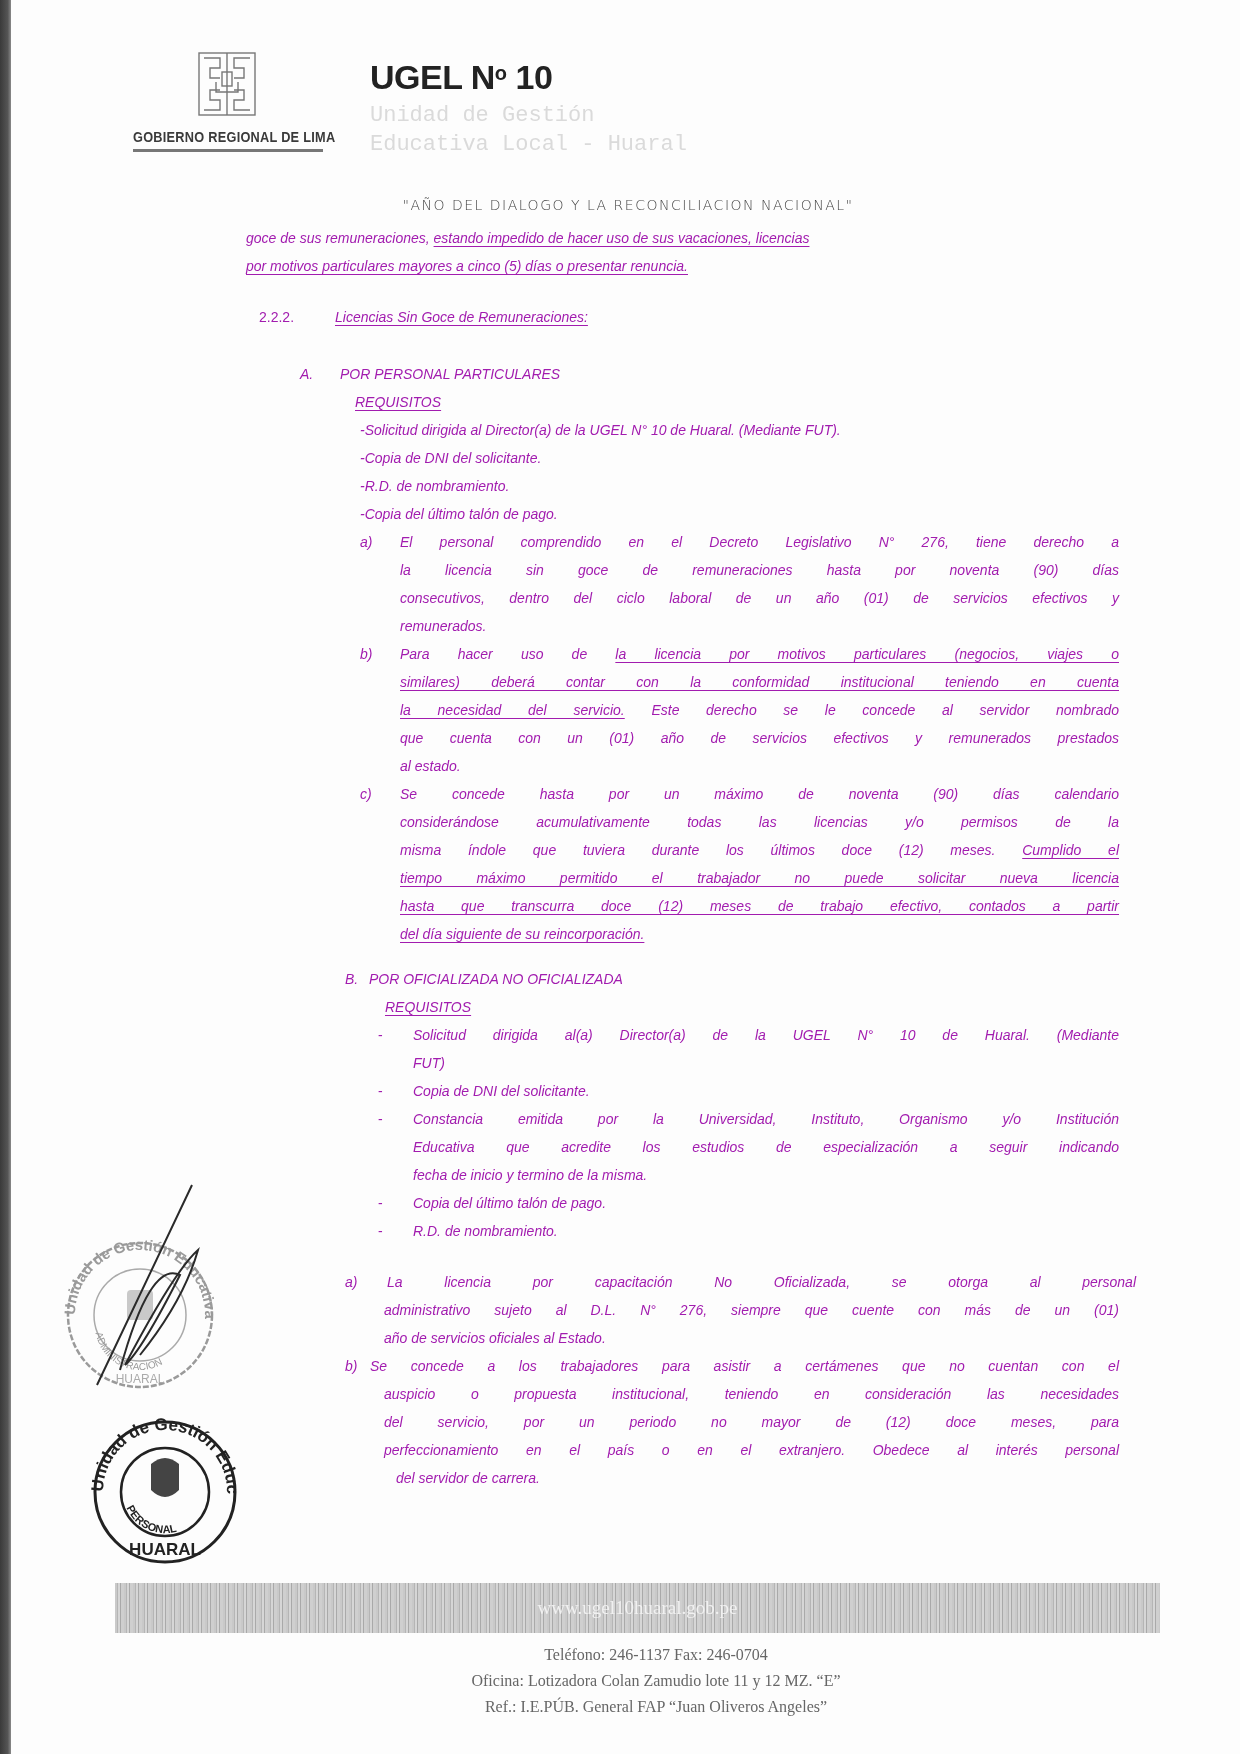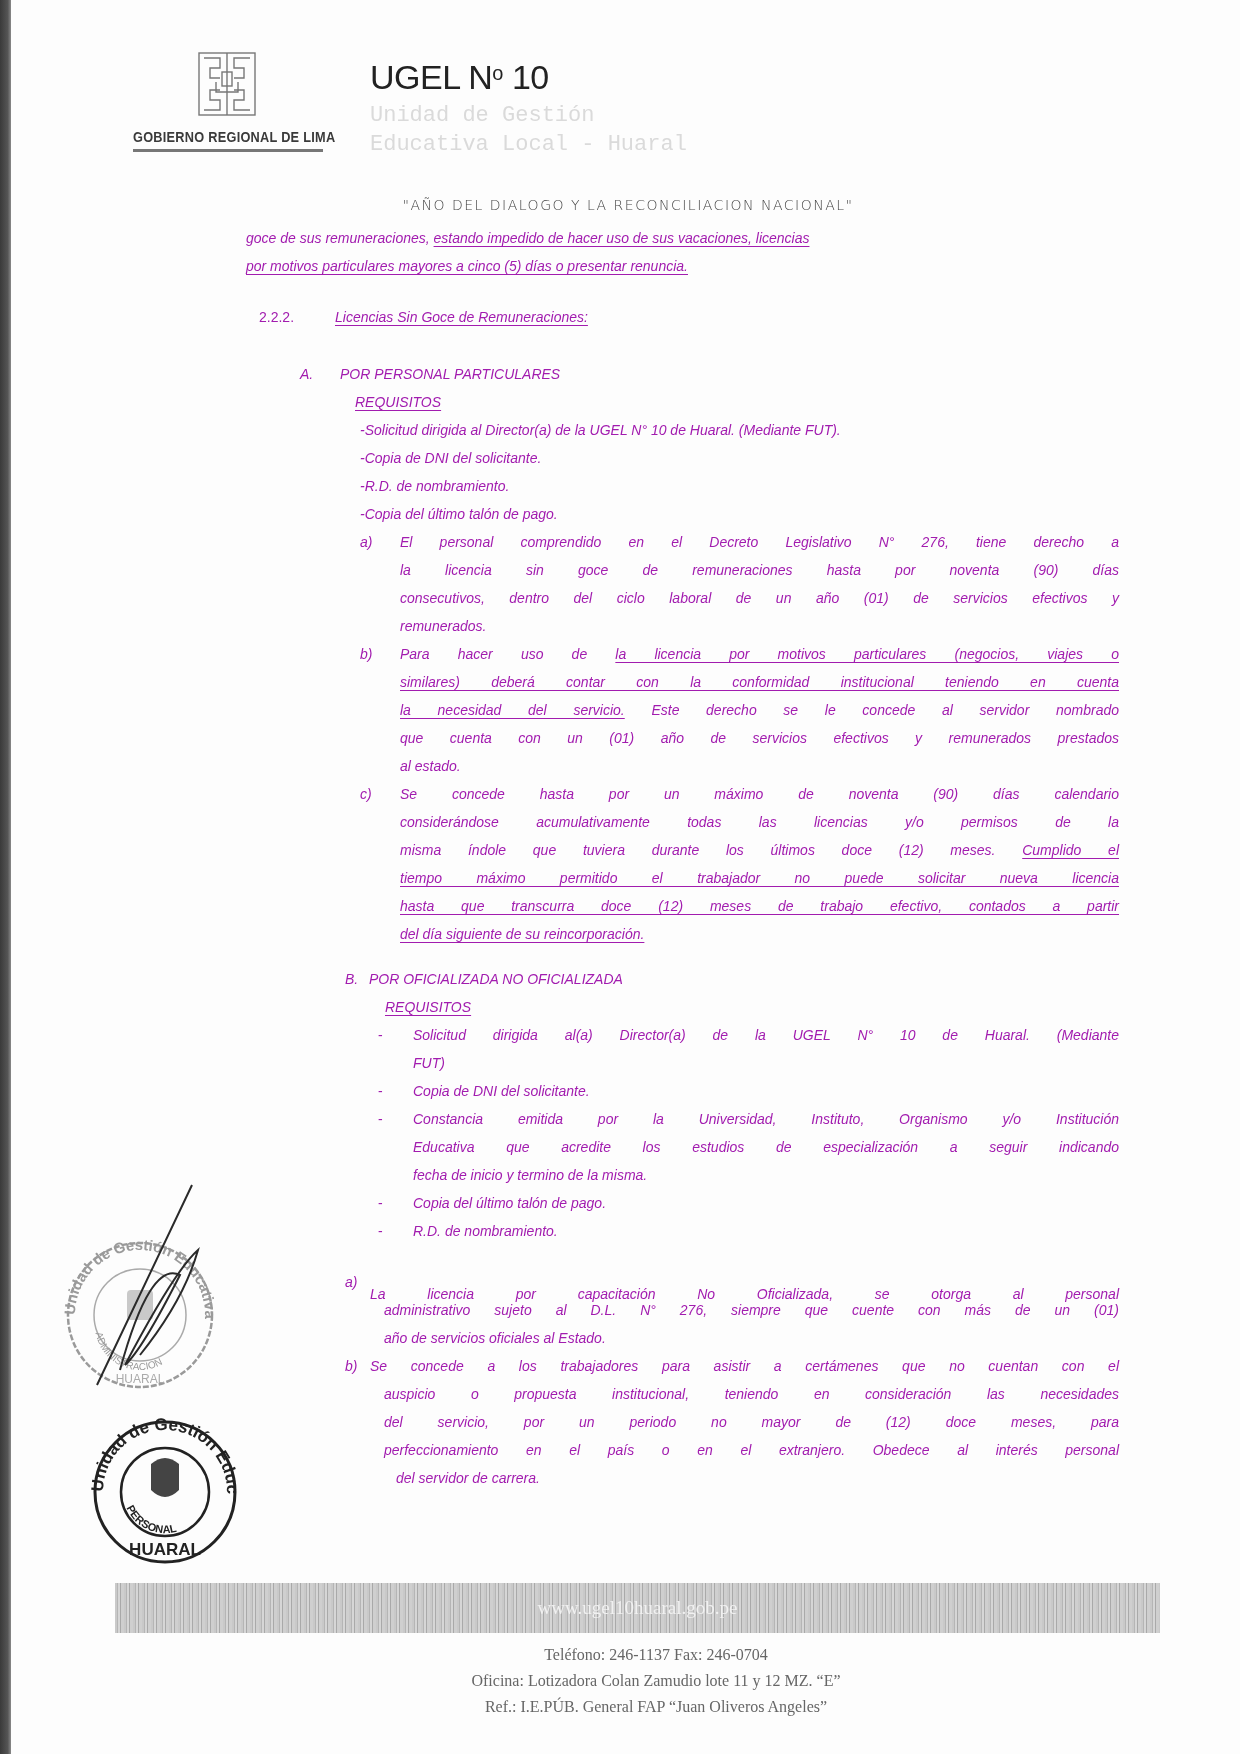--- a/index.html
+++ b/index.html
@@ -12,21 +12,21 @@
     background:linear-gradient(90deg,#3a3a3a,#555 70%,#8a8a8a); }
   .abs { position:absolute; }
   .it { font-style:italic; }
   .u { text-decoration:underline; text-underline-offset:3px; text-decoration-thickness:1px; }
 
   
   .logo { left:198px; top:52px; width:58px; width:58px; height:64px; }
   .gov-name { left:133px; top:128px; font-family:"Liberation Sans Narrow","Liberation Sans", sans-serif;
     font-weight:bold; font-size:15px; letter-spacing:0.3px; color:#3a3a3a; transform:scaleX(0.85); transform-origin:left; }
   .gov-rule { left:133px; top:149px; width:190px; height:3px; background:#777; }
-  .ugel-title { left:370px; top:58px; font-size:34px; color:#222; font-weight:normal; letter-spacing:-0.5px; }
+  .ugel-title { left:370px; top:58px; font-size:34px; color:#222; font-weight:bold; letter-spacing:-0.5px; }
   .ugel-sup { font-size:20px; vertical-align:9px; }
   .ugel-sub { left:370px; font-family:"Liberation Mono", monospace; font-size:22px; color:#dadada; }
   .motto { left:0; width:1240px; text-align:center; top:197px; font-size:14px; letter-spacing:1.5px;
     color:#444; font-family:"DejaVu Sans", sans-serif; font-weight:300; transform:translateX(8px); }
 
   .line { font-size:14px; line-height:28px; white-space:nowrap; color:#a21caf; }
   .just { text-align:justify; text-align-last:justify; white-space:normal; }
 
   .footer-bar { left:115px; top:1583px; width:1045px; height:50px;
     background:repeating-linear-gradient(90deg,#c9c9c9 0 2px,#b5b5b5 2px 3px,#d6d6d6 3px 5px,#a9a9a9 5px 6px,#cfcfcf 6px 9px);
@@ -117,21 +117,21 @@
 <div class="abs line it just" style="left:413px;top:1133px;width:706px;">Educativa que acredite los estudios de especialización a seguir indicando</div>
 <div class="abs line it" style="left:413px;top:1161px;">fecha de inicio y termino de la misma.</div>
 
 <div class="abs line" style="left:378px;top:1189px;">-</div>
 <div class="abs line it" style="left:413px;top:1189px;">Copia del último talón de pago.</div>
 
 <div class="abs line" style="left:378px;top:1217px;">-</div>
 <div class="abs line it" style="left:413px;top:1217px;">R.D. de nombramiento.</div>
 
 <div class="abs line it" style="left:345px;top:1268px;">a)</div>
-<div class="abs line it just" style="left:370px;top:1268px;width:749px;margin-top:12px;">La licencia  por capacitación No Oficializada, se otorga al personal</div>
+<div class="abs line it just" style="left:387px;top:1268px;width:749px;">La licencia  por capacitación No Oficializada, se otorga al personal</div>
 <div class="abs line it just" style="left:384px;top:1296px;width:735px;">administrativo sujeto al D.L. N° 276, siempre que cuente con más de un (01)</div>
 <div class="abs line it" style="left:384px;top:1324px;">año de servicios oficiales al Estado.</div>
 
 <div class="abs line it" style="left:345px;top:1352px;">b)</div>
 <div class="abs line it just" style="left:370px;top:1352px;width:749px;">Se concede a los trabajadores para asistir a certámenes que no cuentan con el</div>
 <div class="abs line it just" style="left:384px;top:1380px;width:735px;">auspicio o propuesta institucional, teniendo en consideración las necesidades</div>
 <div class="abs line it just" style="left:384px;top:1408px;width:735px;">del servicio, por un periodo no mayor de (12) doce meses, para</div>
 <div class="abs line it just" style="left:384px;top:1436px;width:735px;">perfeccionamiento en el país o en el extranjero. Obedece al interés personal</div>
 <div class="abs line it" style="left:396px;top:1464px;">del servidor de carrera.</div>
 

